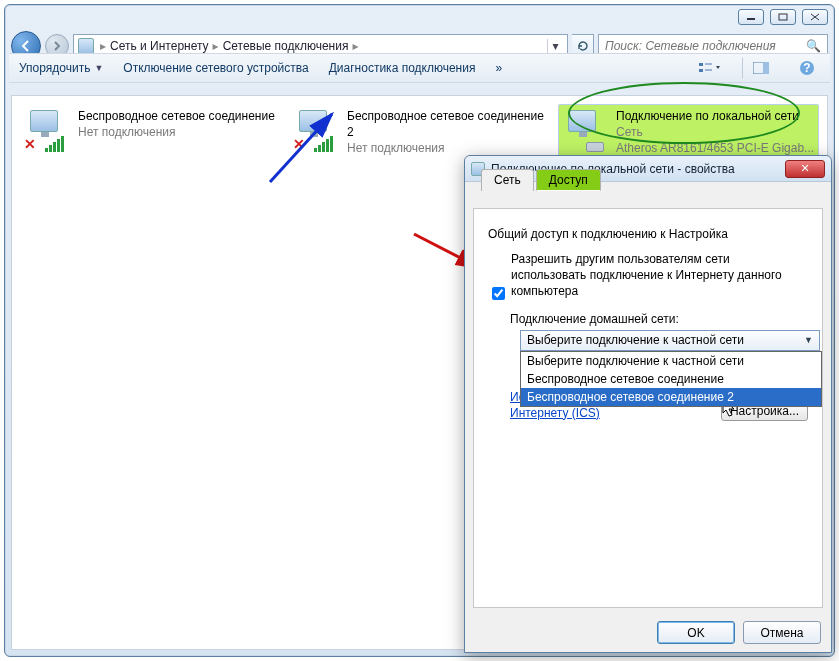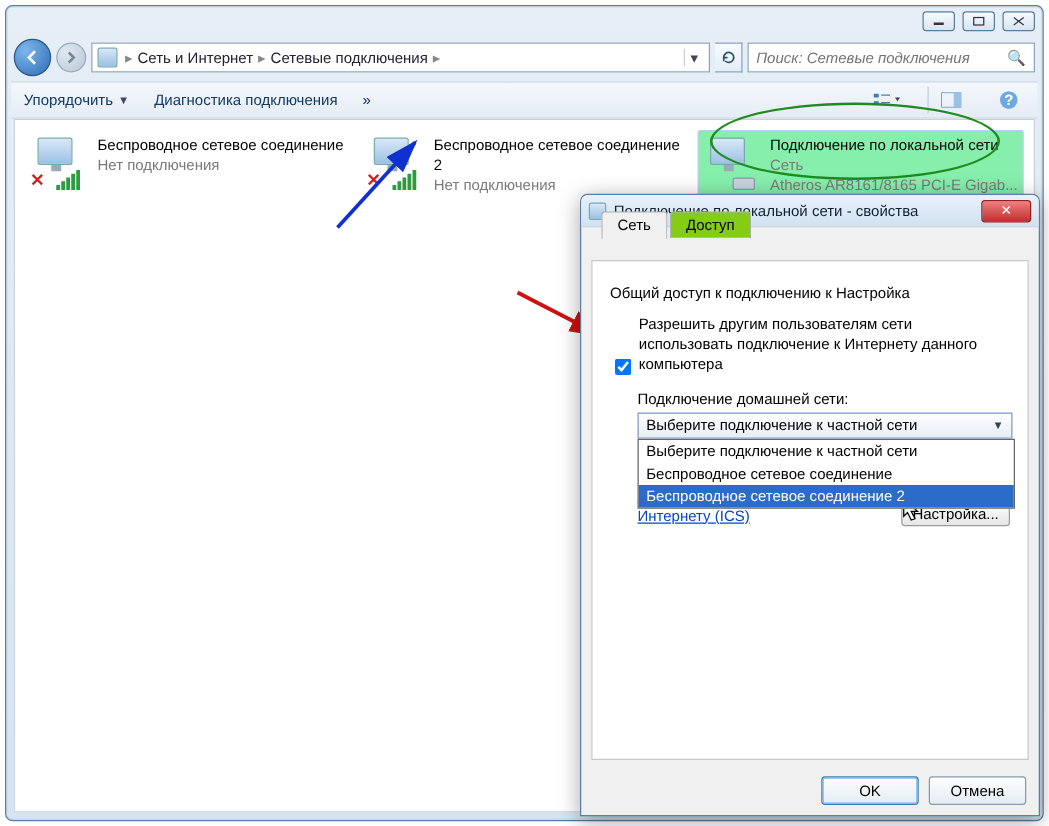--- a/index.html
+++ b/index.html
@@ -20,32 +20,32 @@
 .addr-icon { width: 16px; height: 16px; background: linear-gradient(#d8e8f8,#9cc0e4); border: 1px solid #7aa; border-radius: 2px; }
 .addr-text { flex: 1; color: #223; display:flex; align-items:center; gap:4px; }
 .addr-sep { color:#888; }
 .addr-drop { width: 16px; text-align: center; color: #445; border-left: 1px solid #ccd; }
 .addr-refresh { width: 22px; height: 24px; border: 1px solid #8fa6be; border-left: none; background: linear-gradient(#f7fbff,#e3eef8); display: flex; align-items: center; justify-content: center; color: #356; }
 .searchbox { width: 230px; height: 24px; background: #fff; border: 1px solid #8fa6be; display: flex; align-items: center; padding: 0 6px; gap: 10px; }
 .searchbox input { border: none; outline: none; flex: 1; color: #777; font-style: italic; font-size: 12px; }
 .search-icon { color: #4a7bb0; }
 
 
-.toolbar { position: absolute; top: 60px; left: 4px; right: 4px; height: 30px; background: linear-gradient(#f4f8fc,#e4ecf4); border-top: 1px solid #cfd9e4; border-bottom: 1px solid #cfd9e4; display: flex; align-items: center; padding: 0 10px; gap: 20px; }
+.toolbar { position: absolute; top: 48px; left: 4px; right: 4px; height: 30px; background: linear-gradient(#f4f8fc,#e4ecf4); border-top: 1px solid #cfd9e4; border-bottom: 1px solid #cfd9e4; display: flex; align-items: center; padding: 0 10px; gap: 20px; }
 .tool-link { color: #123a63; display: flex; align-items: center; gap: 4px; }
 .tool-chev { color: #446; font-size: 9px; }
 .toolbar .spacer { flex: 1; }
 .tool-iconbtn { width: 26px; height: 22px; border: 1px solid transparent; display: flex; align-items: center; justify-content: center; color: #345; }
 .tool-iconbtn.br { border-left: 1px solid #c0ccd8; padding-left: 6px; width: 32px; }
 
 
 .content { position: absolute; top: 90px; left: 6px; right: 6px; bottom: 6px; background: #fff; border: 1px solid #c7d2de; }
 .conn-list { display: flex; padding: 8px; gap: 8px; }
 .conn-item { width: 272px; display: flex; gap: 6px; padding: 4px; }
-.conn-item.sel { background: #86efac; border: 1px solid #b8d0ea; border-radius: 2px; padding: 3px; }
+.conn-item.sel { background: #bef264; border: 1px solid #b8d0ea; border-radius: 2px; padding: 3px; }
 .conn-icon { position: relative; width: 48px; height: 44px; }
 .monitor { position: absolute; top: 2px; left: 6px; width: 28px; height: 22px; background: linear-gradient(#d8e8f8,#9cc0e4); border: 1px solid #7aa; border-radius: 2px; }
 .monitor::after { content:""; position:absolute; left:10px; bottom:-6px; width:8px; height:5px; background:#9ab; }
 .signal { position: absolute; bottom: 0; right: 8px; display: flex; align-items: flex-end; gap: 1px; }
 .signal span { width: 3px; background: #2a9d3f; }
 .signal span:nth-child(1){height:4px} .signal span:nth-child(2){height:7px} .signal span:nth-child(3){height:10px} .signal span:nth-child(4){height:13px} .signal span:nth-child(5){height:16px}
 .redx { position: absolute; bottom: 0; left: 0; color: #d02020; font-weight: bold; font-size: 14px; }
 .plug { position: absolute; bottom: 0; right: 6px; width: 18px; height: 10px; background: #c9d3dd; border: 1px solid #8a9aa8; border-radius: 2px; }
 .conn-text { flex: 1; line-height: 1.35; }
 .conn-name { color: #000; }
@@ -66,21 +66,21 @@
 .dlg-body { position: absolute; top: 34px; left: 8px; right: 8px; bottom: 44px; background: #fff; border: 1px solid #c8c8c8; }
 .tabs { display: flex; margin-top: -20px; margin-left: 4px; }
 .tab { padding: 3px 12px; background: #f0f0f0; border: 1px solid #b0b0b0; border-bottom: none; border-radius: 3px 3px 0 0; margin-right: 2px; position: relative; top: 1px; }
 .tab.active { background: #84cc16; z-index: 1; border-bottom: 1px solid #fff; }
 .tab-content { padding: 18px 14px; }
 .section-title { margin-bottom: 10px; }
 .chk-row { display: flex; gap: 6px; align-items: flex-end; margin-bottom: 10px; padding-left: 4px; }
 .chk-row input { margin-top: 2px; }
 .chk-row label { line-height: 1.35; }
 .sub-label { padding-left: 22px; margin-bottom: 4px; margin-top: 12px; }
-.combo { margin-left: 22px; width: 300px; height: 21px; border: 1px solid #7a9ac0; background: linear-gradient(#fefefe,#e6eef8); display: flex; align-items: center; padding: 0 6px; justify-content: space-between; position: relative; }
+.combo { margin-left: 32px; width: 300px; height: 21px; border: 1px solid #7a9ac0; background: linear-gradient(#fefefe,#e6eef8); display: flex; align-items: center; padding: 0 6px; justify-content: space-between; position: relative; }
 .combo-drop { color: #345; font-size: 9px; }
 .combo-list { position: absolute; top: 20px; left: -1px; width: 302px; background: #fff; border: 1px solid #666; z-index: 5; }
 .combo-opt { padding: 2px 6px; }
 .combo-opt.hl { background: #2a6dc8; color: #fff; }
 .link { color: #0645c8; text-decoration: underline; cursor: pointer; }
 .ics-link { margin-left: 22px; margin-top: 38px; display: inline-block; width: 190px; line-height: 1.35; }
 .settings-btn { position: absolute; right: 14px; top: 192px; padding: 2px 8px; border: 1px solid #9a9a9a; background: linear-gradient(#fefefe,#e6e6e6); border-radius: 3px; }
 .dlg-buttons { position: absolute; bottom: 8px; right: 10px; display: flex; gap: 8px; align-items: flex-end; }
 .dlg-btn { width: 78px; height: 23px; border: 1px solid #8a9ab0; background: linear-gradient(#fefefe,#e4ecf4); border-radius: 3px; }
 .dlg-btn.primary { border: 1px solid #3c7fb1; box-shadow: 0 0 0 1px #7fb6ec inset; }
@@ -119,21 +119,21 @@
       </div>
     <div class="nav-fwd">
         <svg width="10" height="10">
           <path d="M3 1 L7 5 L3 9" fill="none" stroke="#789" stroke-width="2"></path>
         </svg>
       </div>
     <div class="addrbar">
       <span class="addr-icon"></span>
       <span class="addr-text">
         <span class="addr-sep">▸</span>
-        <span>Сеть и Интернет</span>
+        <span>Сеть и Интернету</span>
         <span class="addr-sep">▸</span>
         <span>Сетевые подключения</span>
         <span class="addr-sep">▸</span>
       </span>
       <span class="addr-drop">▾</span>
     </div>
     <div class="addr-refresh">
       <svg width="14" height="14">
           <path d="M3 7a4 4 0 1 1 1.2 2.8" fill="none" stroke="#356" stroke-width="1.4"></path>
           <path d="M3 10v-3h3" fill="none" stroke="#356" stroke-width="1.4"></path>
@@ -143,20 +143,21 @@
       <input placeholder="Поиск: Сетевые подключения" style="">
       <span class="search-icon">🔍</span>
     </div>
   </div>
 
   <div class="toolbar">
     <span class="tool-link">
         <span>Упорядочить</span> 
         <span class="tool-chev">▼</span>
       </span>
+    <span class="tool-link">Отключение сетевого устройства</span>
     <span class="tool-link">Диагностика подключения</span>
     <span class="tool-link">»</span>
     <span class="spacer"></span>
     <span class="tool-iconbtn">
       <svg width="22" height="14">
           <rect x="1" y="2" width="4" height="3" fill="#4a7bb0"></rect>
           <rect x="1" y="8" width="4" height="3" fill="#4a7bb0"></rect>
           <line x1="7" y1="3" x2="14" y2="3" stroke="#4a7bb0"></line>
           <line x1="7" y1="9" x2="14" y2="9" stroke="#4a7bb0"></line>
           <path d="M18 5l2 3 2-3z" fill="#345"></path>
@@ -216,21 +217,21 @@
       </div>
 
       <div class="conn-item sel">
         <div class="conn-icon">
           <div class="monitor"></div>
           <div class="plug"></div>
         </div>
         <div class="conn-text">
           <div class="conn-name">Подключение по локальной сети</div>
           <div class="conn-status">Сеть</div>
-          <div class="conn-status">Atheros AR8161/8165 PCI-E Gigab...</div>
+          <div class="conn-status">Atheros AR8161/4653 PCI-E Gigab...</div>
         </div>
       </div>
 
     </div>
   </div>
 </div>
 
 <div class="oval" style="left:568px; top:82px; width:232px; height:62px;"></div>
 
 <svg class="arrow" style="left:260px; top:100px; width:90px; height:90px;">

